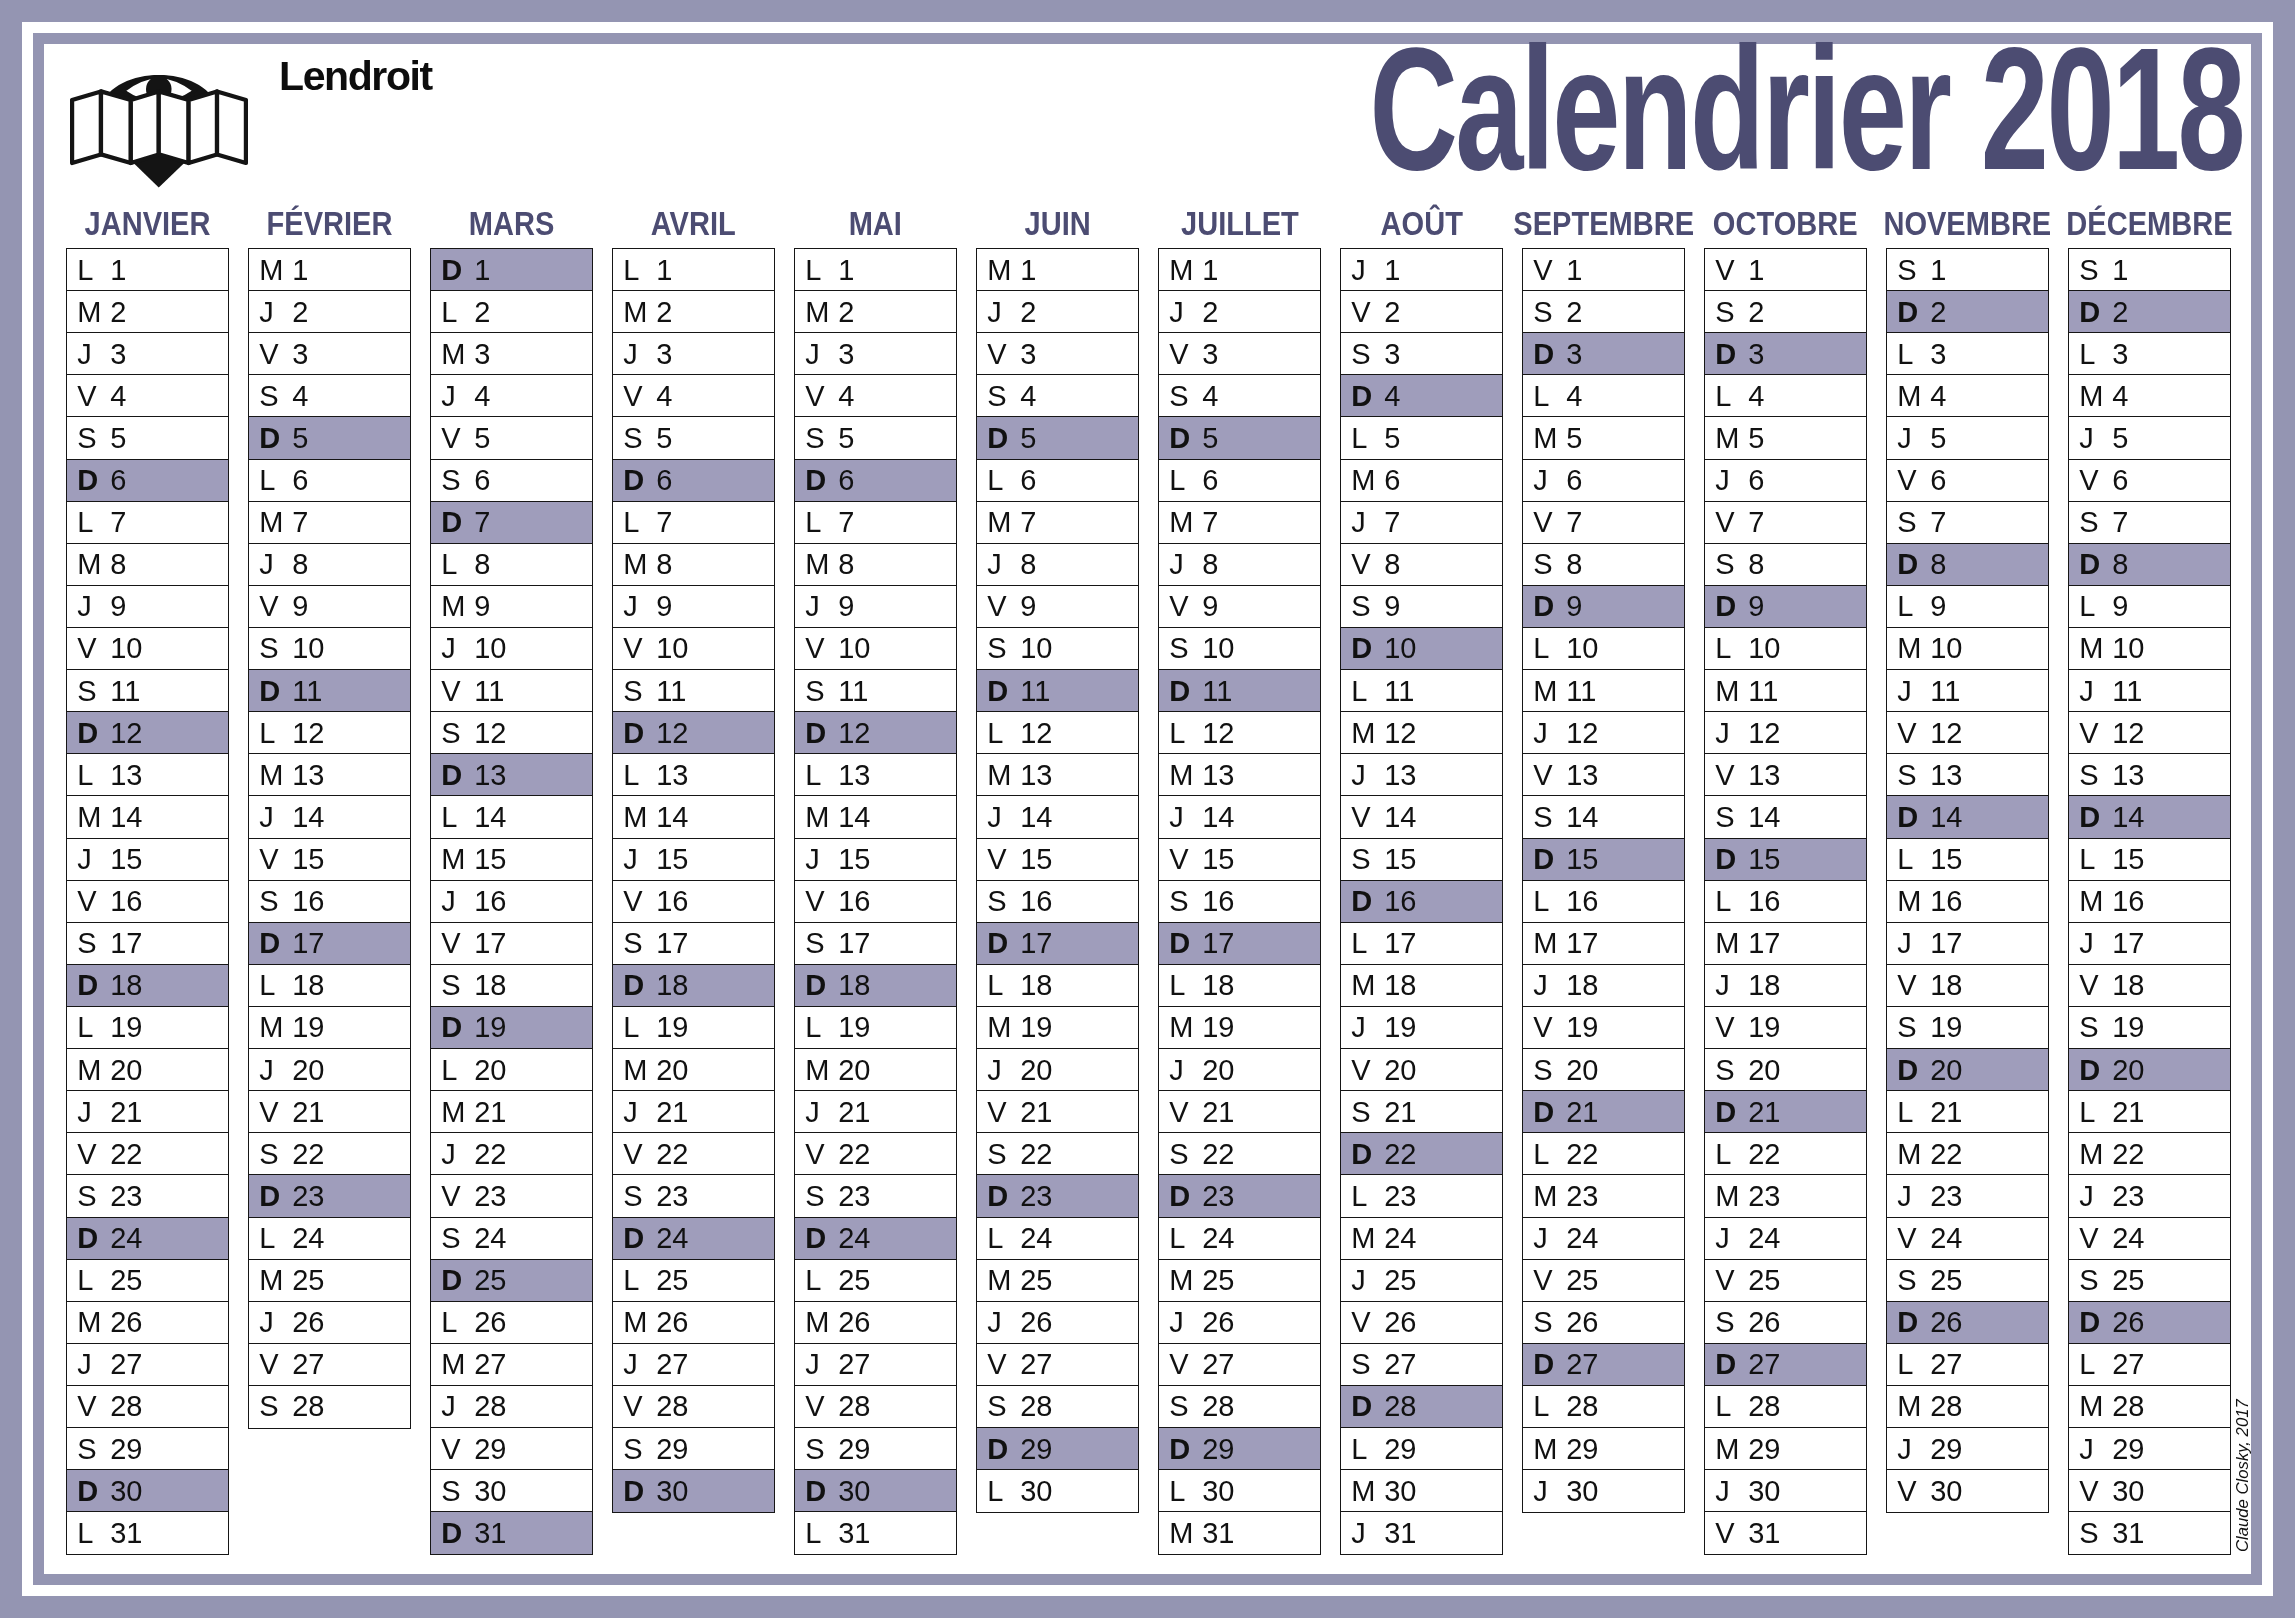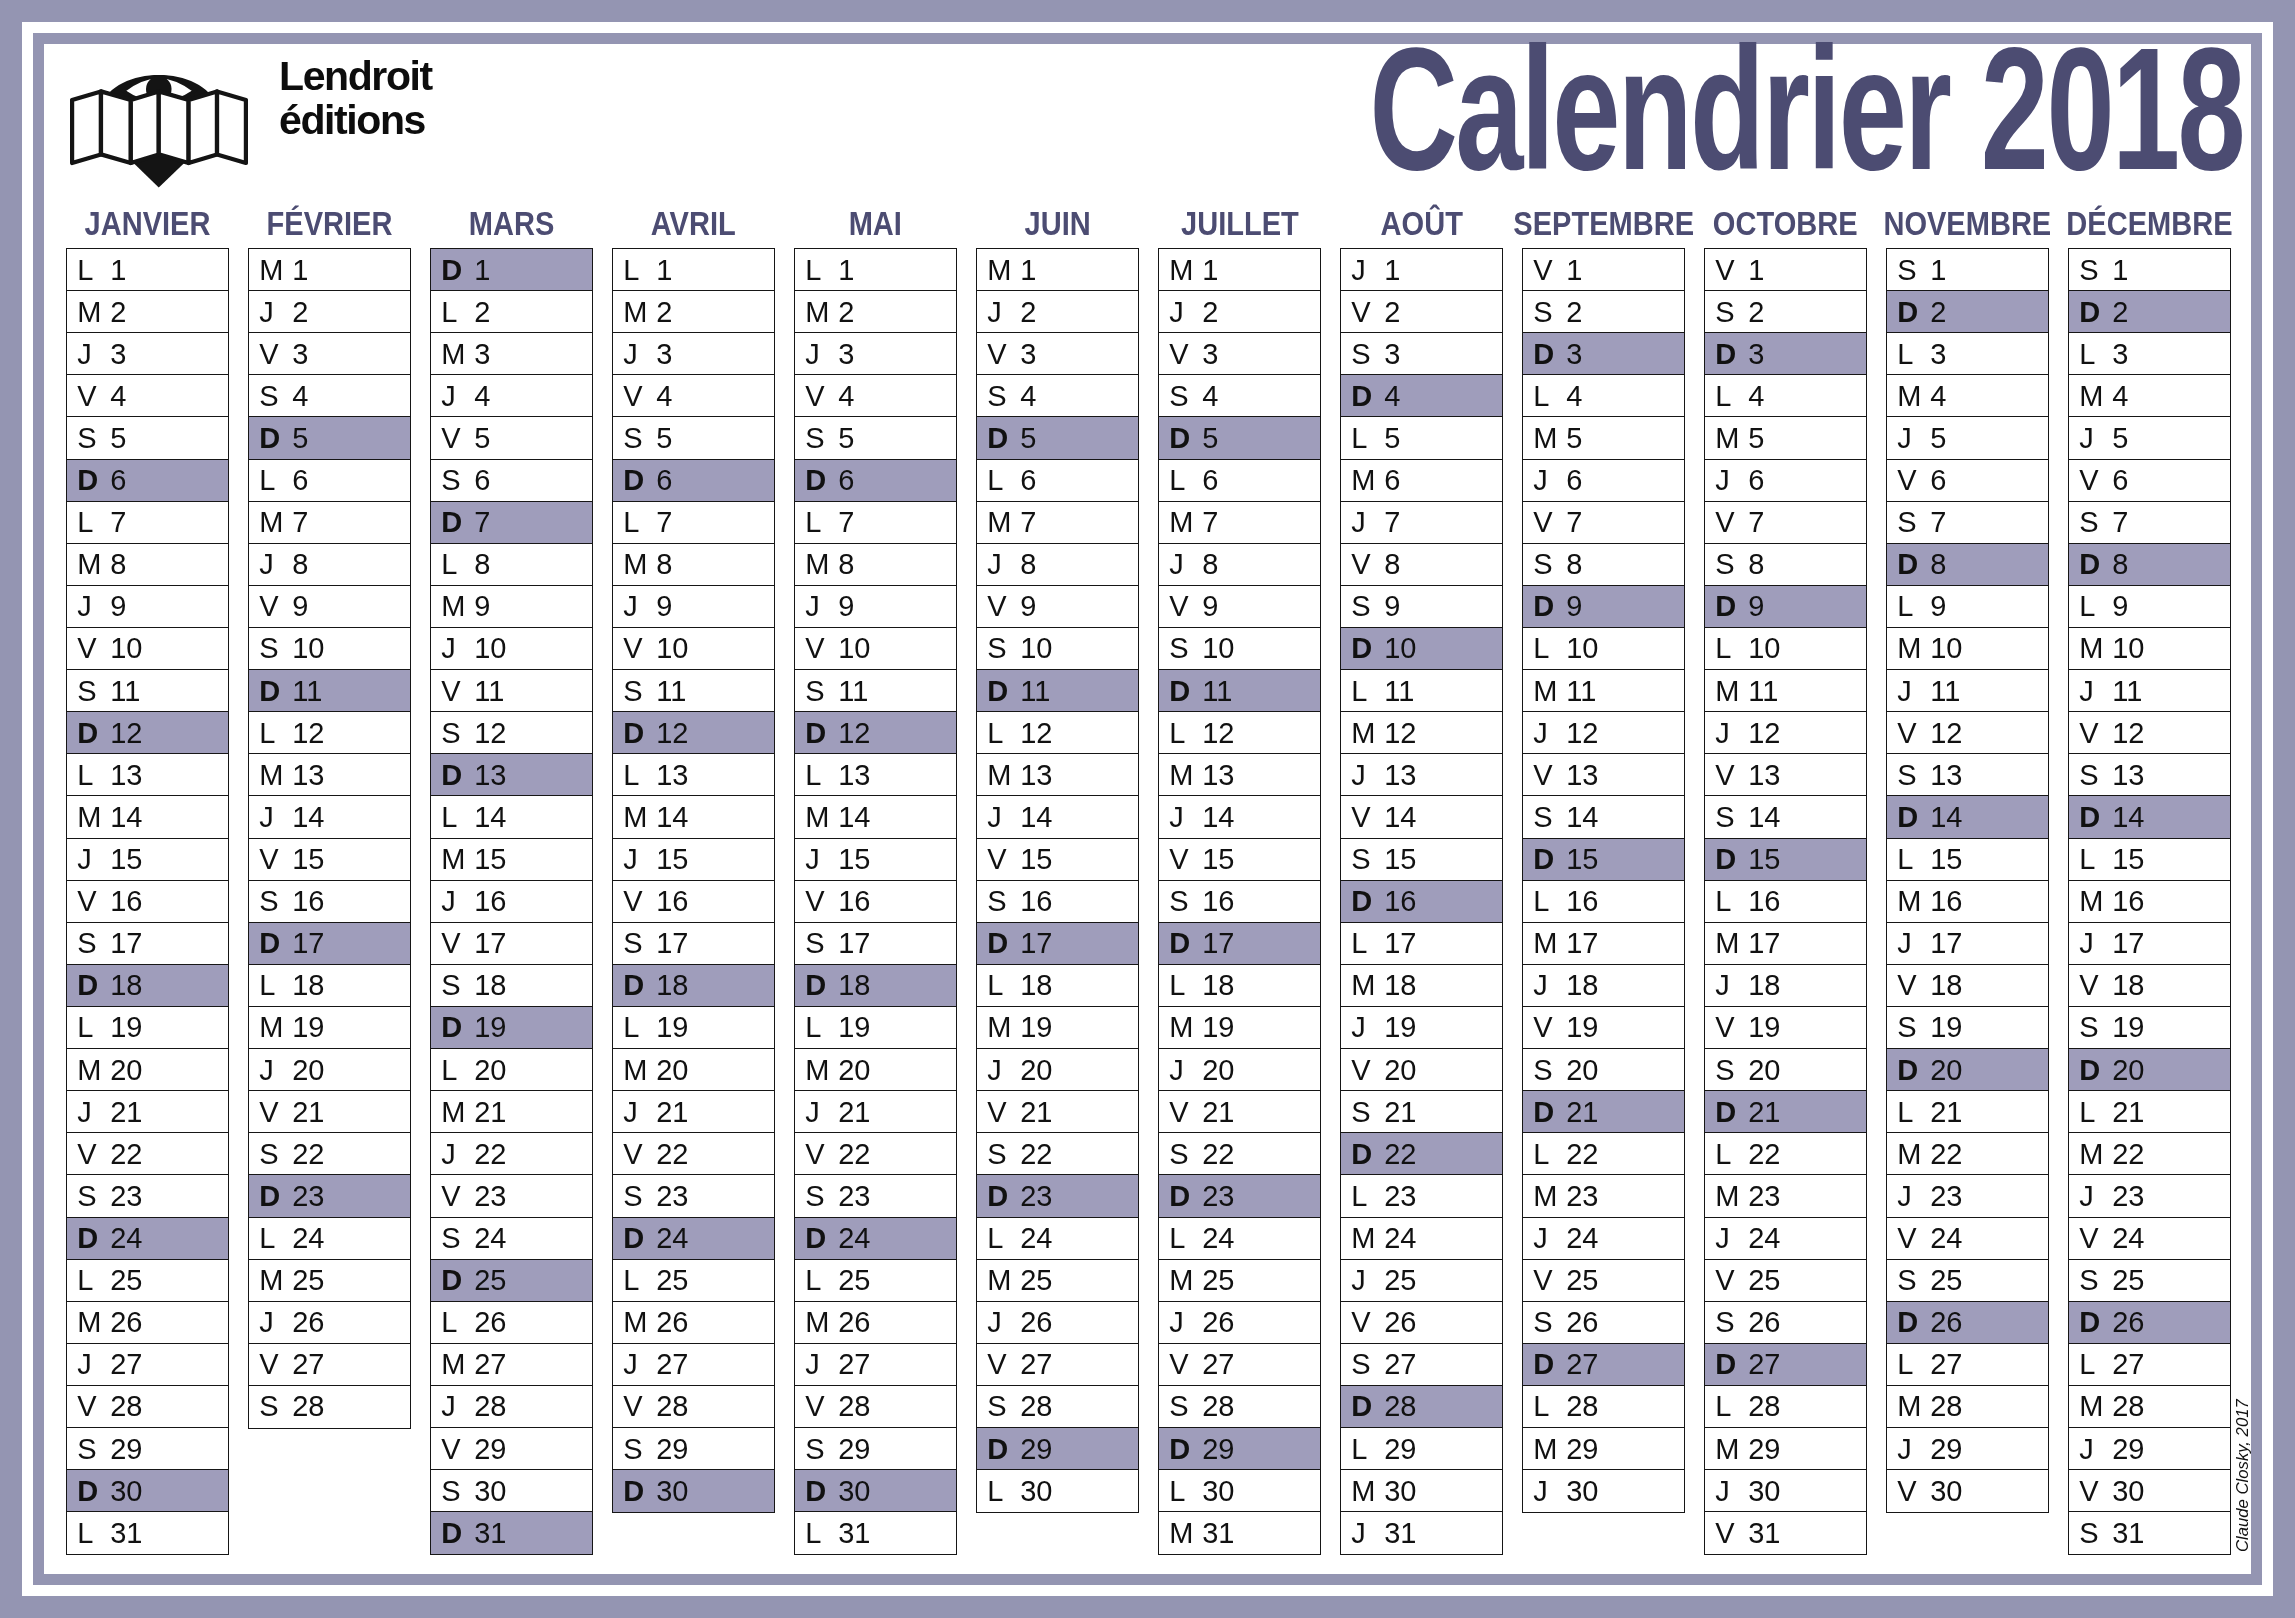--- a/index.html
+++ b/index.html
@@ -87,21 +87,20 @@
       <path d="M65,79 L128,97 L128,230 L65,212 Z"></path>
       <path d="M128,97 L187,79 L187,212 L128,230 Z"></path>
       <path d="M187,79 L250,97 L250,230 L187,212 Z"></path>
       <path d="M250,97 L310,79 L310,212 L250,230 Z"></path>
       <path d="M310,79 L371,97 L371,230 L310,212 Z"></path>
     </g>
   </svg>
 
   <div class="brand">
     <div>Lendroit</div>
-    <div>éditions</div>
   </div>
 
 
   <div class="title">Calendrier 2018</div>
 
   <div class="calendar">
       <div class="month">
         <div class="month-header">
           <span>JANVIER</span>
         </div>

